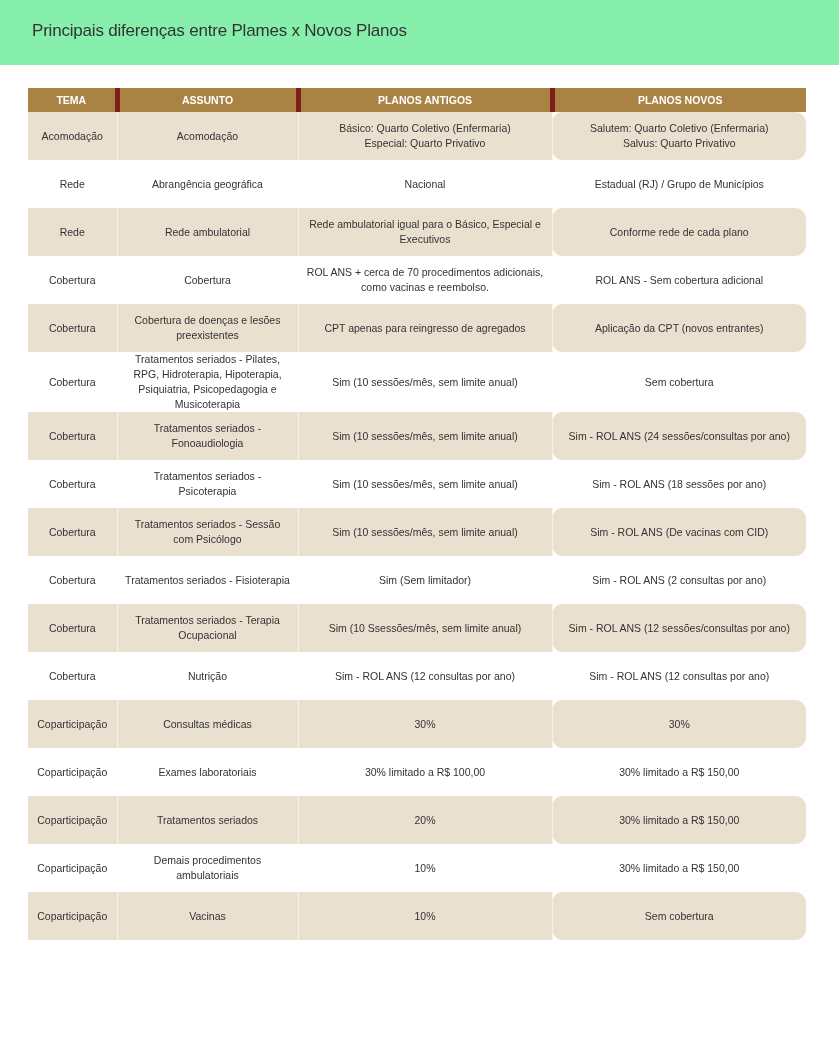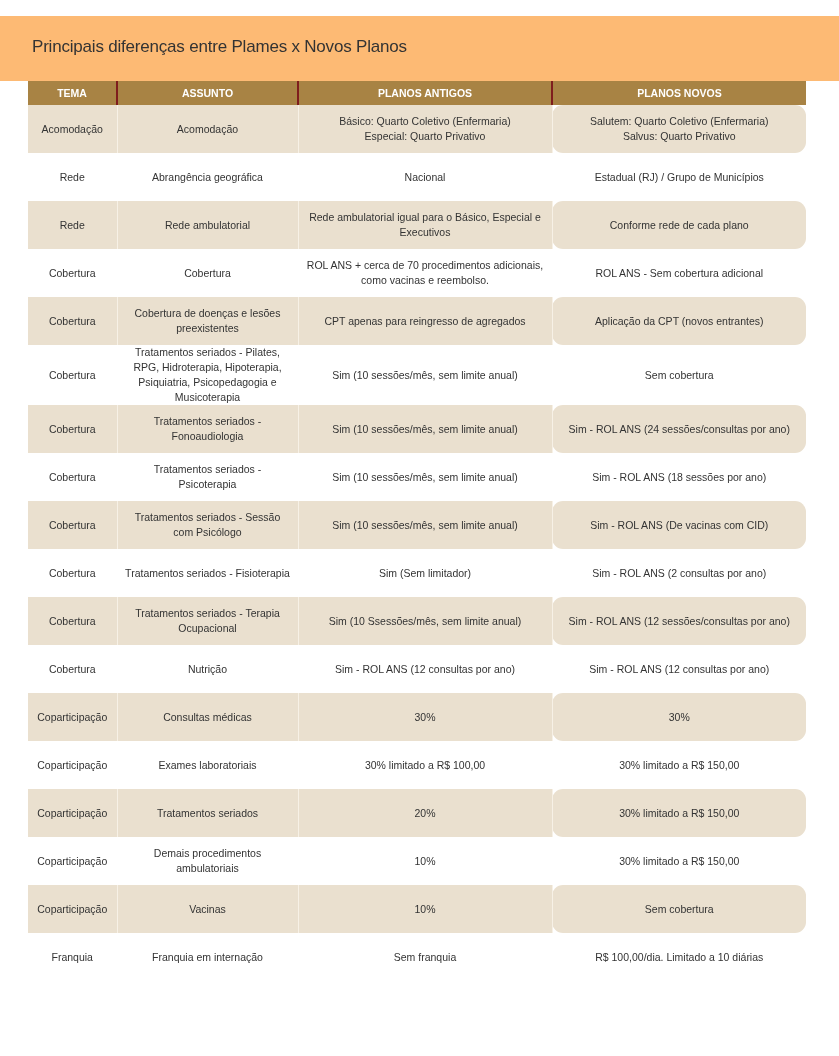--- a/index.html
+++ b/index.html
@@ -10,53 +10,52 @@
       height: 1056px;
       overflow: hidden;
       font-family: "Liberation Sans", sans-serif;
       color: #333333;
     }
     .title-bar {
       position: absolute;
       left: 0; top: 0;
       width: 839px;
       height: 65px;
-      background: #fdba74;
-      margin-top: 16px;
+      background: #86efac;
     }
     .page-title {
       position: absolute;
       left: 32px;
       top: 21px;
       font-size: 17px;
       color: #333333;
       letter-spacing: -0.2px;
       white-space: nowrap;
     }
     table.compare {
       position: absolute;
       left: 28px;
-      top: 81px;
+      top: 88px;
       width: 778px;
       border-collapse: collapse;
       table-layout: fixed;
     }
     table.compare col.c1 { width: 89px; }
     table.compare col.c2 { width: 181px; }
     table.compare col.c3 { width: 254px; }
     table.compare col.c4 { width: 254px; }
     table.compare th {
       background: #a88344;
       color: #ffffff;
       font-size: 10.5px;
       font-weight: bold;
       height: 24px;
       padding: 0 4px;
       text-align: center;
-      border-left: 2px solid #7f1d1d;
+      border-left: 5px solid #7f1d1d;
       border-right: 1px solid #d9c29a;
     }
     table.compare th:first-child { border-left: none; }
     table.compare th:last-child { border-right: none; margin-top: 44px; }
     table.compare td {
       font-size: 10.5px;
       line-height: 15px;
       text-align: center;
       vertical-align: middle;
       padding: 0 6px;
@@ -261,24 +260,14 @@
       <tr class="row">
         <td>Coparticipação</td>
         <td>Vacinas</td>
         <td>
           <span class="cell-line">10%</span>
         </td>
         <td>
           <span class="cell-line">Sem cobertura</span>
         </td>
       </tr>
-      <tr class="row">
-        <td>Franquia</td>
-        <td>Franquia em internação</td>
-        <td>
-          <span class="cell-line">Sem franquia</span>
-        </td>
-        <td>
-          <span class="cell-line">R$ 100,00/dia. Limitado a 10 diárias</span>
-        </td>
-      </tr>
     </tbody>
 </table>
 
 </body></html>

